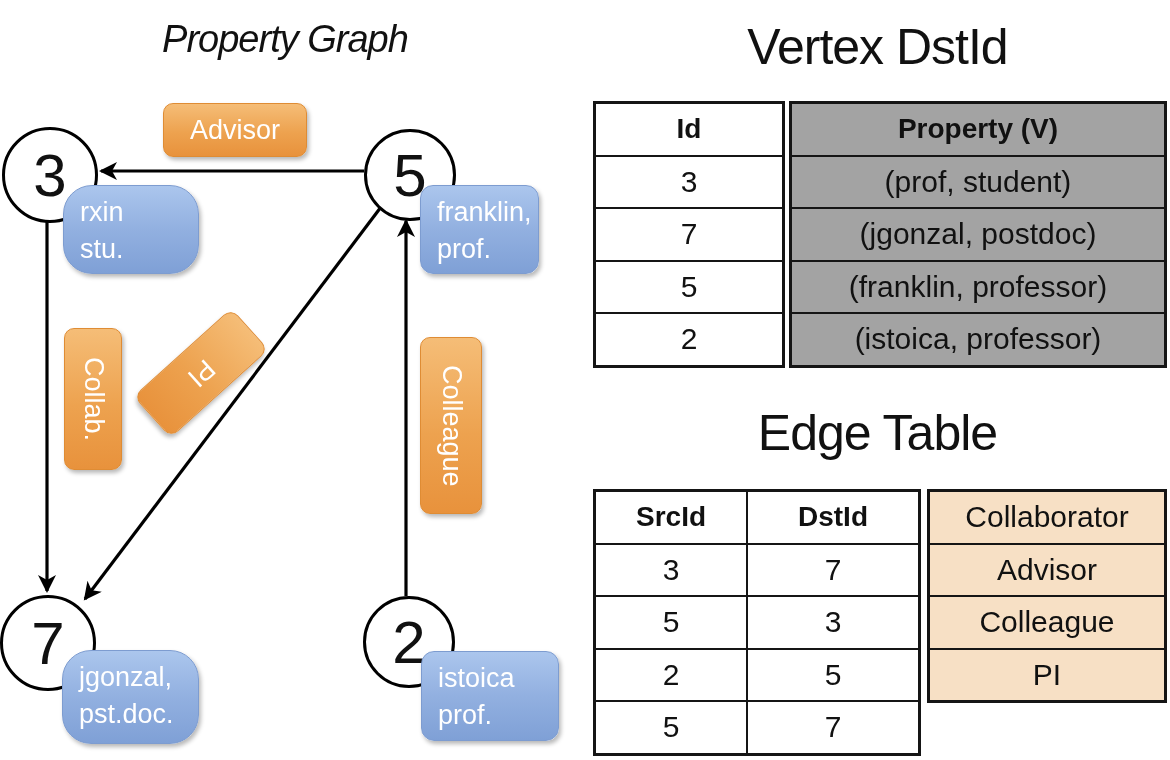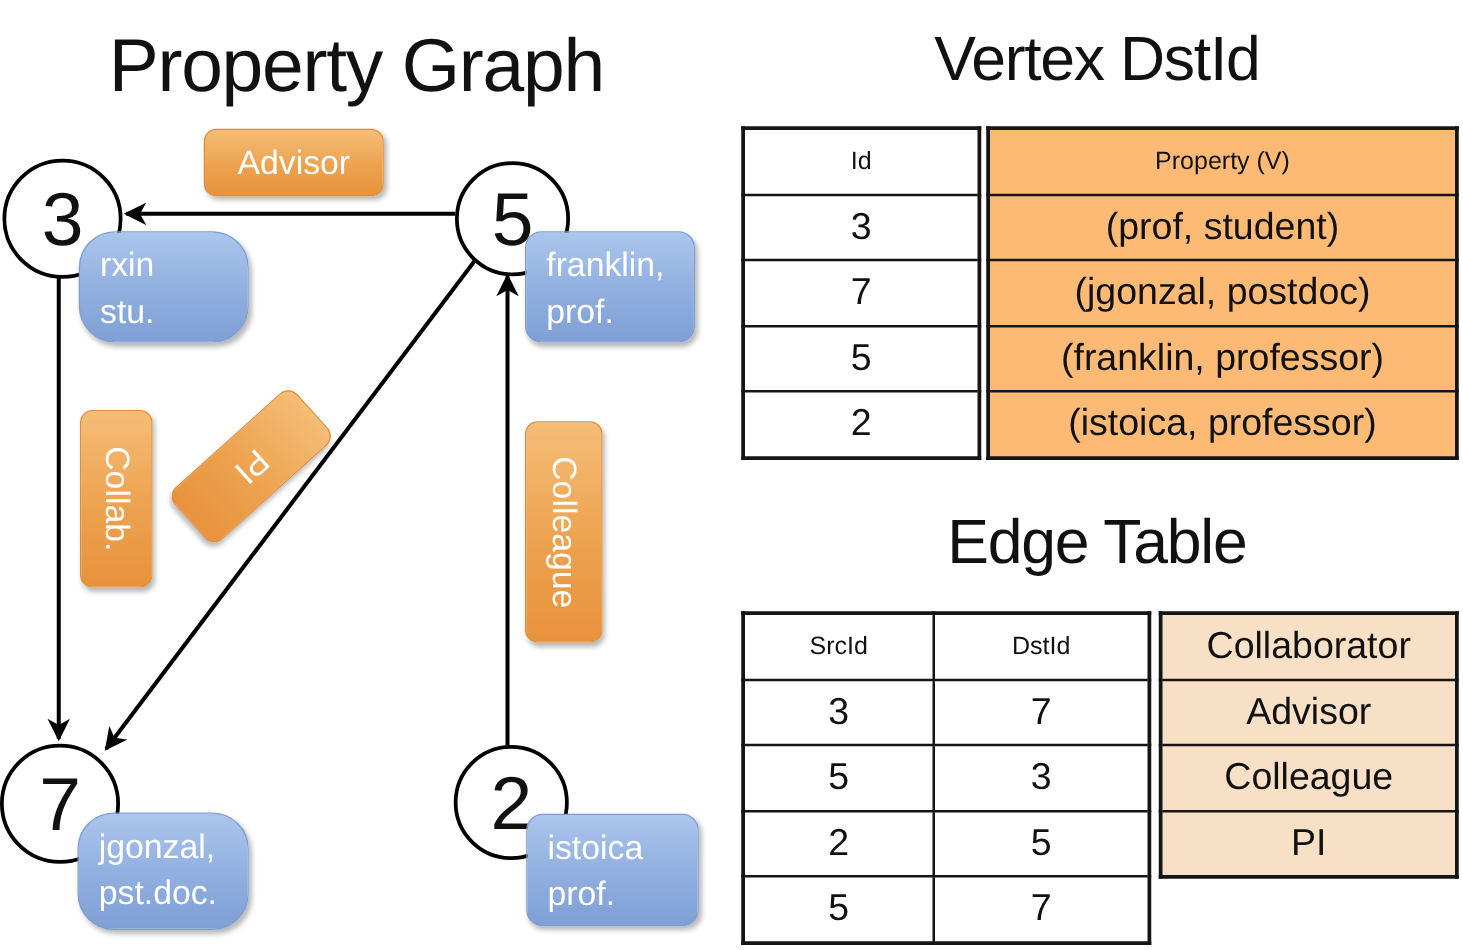--- a/index.html
+++ b/index.html
@@ -33,30 +33,30 @@
     font-size:27px;line-height:37px;padding:8px 8px 4px 16px;box-sizing:border-box;
   }
   .graph-svg{position:absolute;left:0;top:0;}
   
   .tbl{border-collapse:collapse;position:absolute;table-layout:fixed;}
   .tbl td{
     border:2px solid #151515;text-align:center;vertical-align:middle;
     font-size:30px;height:50.5px;padding:0;color:#111;
   }
   .tbl{border:3px solid #151515;}
-  .tbl td.hdr{font-weight:normal;font-size:20px;}
-  .vblue td{background:#fdba74;}
+  .tbl td.hdr{font-weight:bold;font-size:28px;}
+  .vblue td{background:#a3a3a3;}
   .etan td{background:#f7e0c5;}
 </style>
 </head>
 <body>
 
 <div class="canvas">
 
-  <div class="title" style="left:55px;top:18px;width:460px;font-size:60px;">Property Graph</div>
+  <div class="title" style="left:55px;top:18px;width:460px;font-size:38px;font-style:italic;">Property Graph</div>
 
   <svg class="graph-svg" width="585" height="760">
     <defs>
       <marker id="arw" markerUnits="userSpaceOnUse" markerWidth="22" markerHeight="20" refX="16" refY="9" orient="auto">
         <path d="M0,0 L18,9 L0,18 L5,9 Z" fill="#000"></path>
       </marker>
     </defs>
     <line x1="364" y1="171" x2="101" y2="171" stroke="#000" stroke-width="3.2" marker-end="url(#arw)"></line>
     <line x1="47" y1="217" x2="47" y2="591" stroke="#000" stroke-width="3.2" marker-end="url(#arw)"></line>
     <line x1="381" y1="207" x2="85" y2="599" stroke="#000" stroke-width="3.2" marker-end="url(#arw)"></line>
@@ -73,21 +73,21 @@
     <span>7</span>
   </div>
   <div class="node" style="left:363px;top:596px;width:86px;height:86px;">
     <span>2</span>
   </div>
 
   <div class="prop-box" style="left:63px;top:185px;width:136px;height:89px;border-radius:29px;">
     <div>rxin</div>
     <div>stu.</div>
   </div>
-  <div class="prop-box" style="left:420px;top:185px;width:136px;height:89px;">
+  <div class="prop-box" style="left:420px;top:185px;width:119px;height:89px;">
     <div>franklin,</div>
     <div>prof.</div>
   </div>
   <div class="prop-box" style="left:62px;top:650px;width:137px;height:94px;border-radius:29px;">
     <div>jgonzal,</div>
     <div>pst.doc.</div>
   </div>
   <div class="prop-box" style="left:421px;top:651px;width:138px;height:90px;">
     <div>istoica</div>
     <div>prof.</div>

